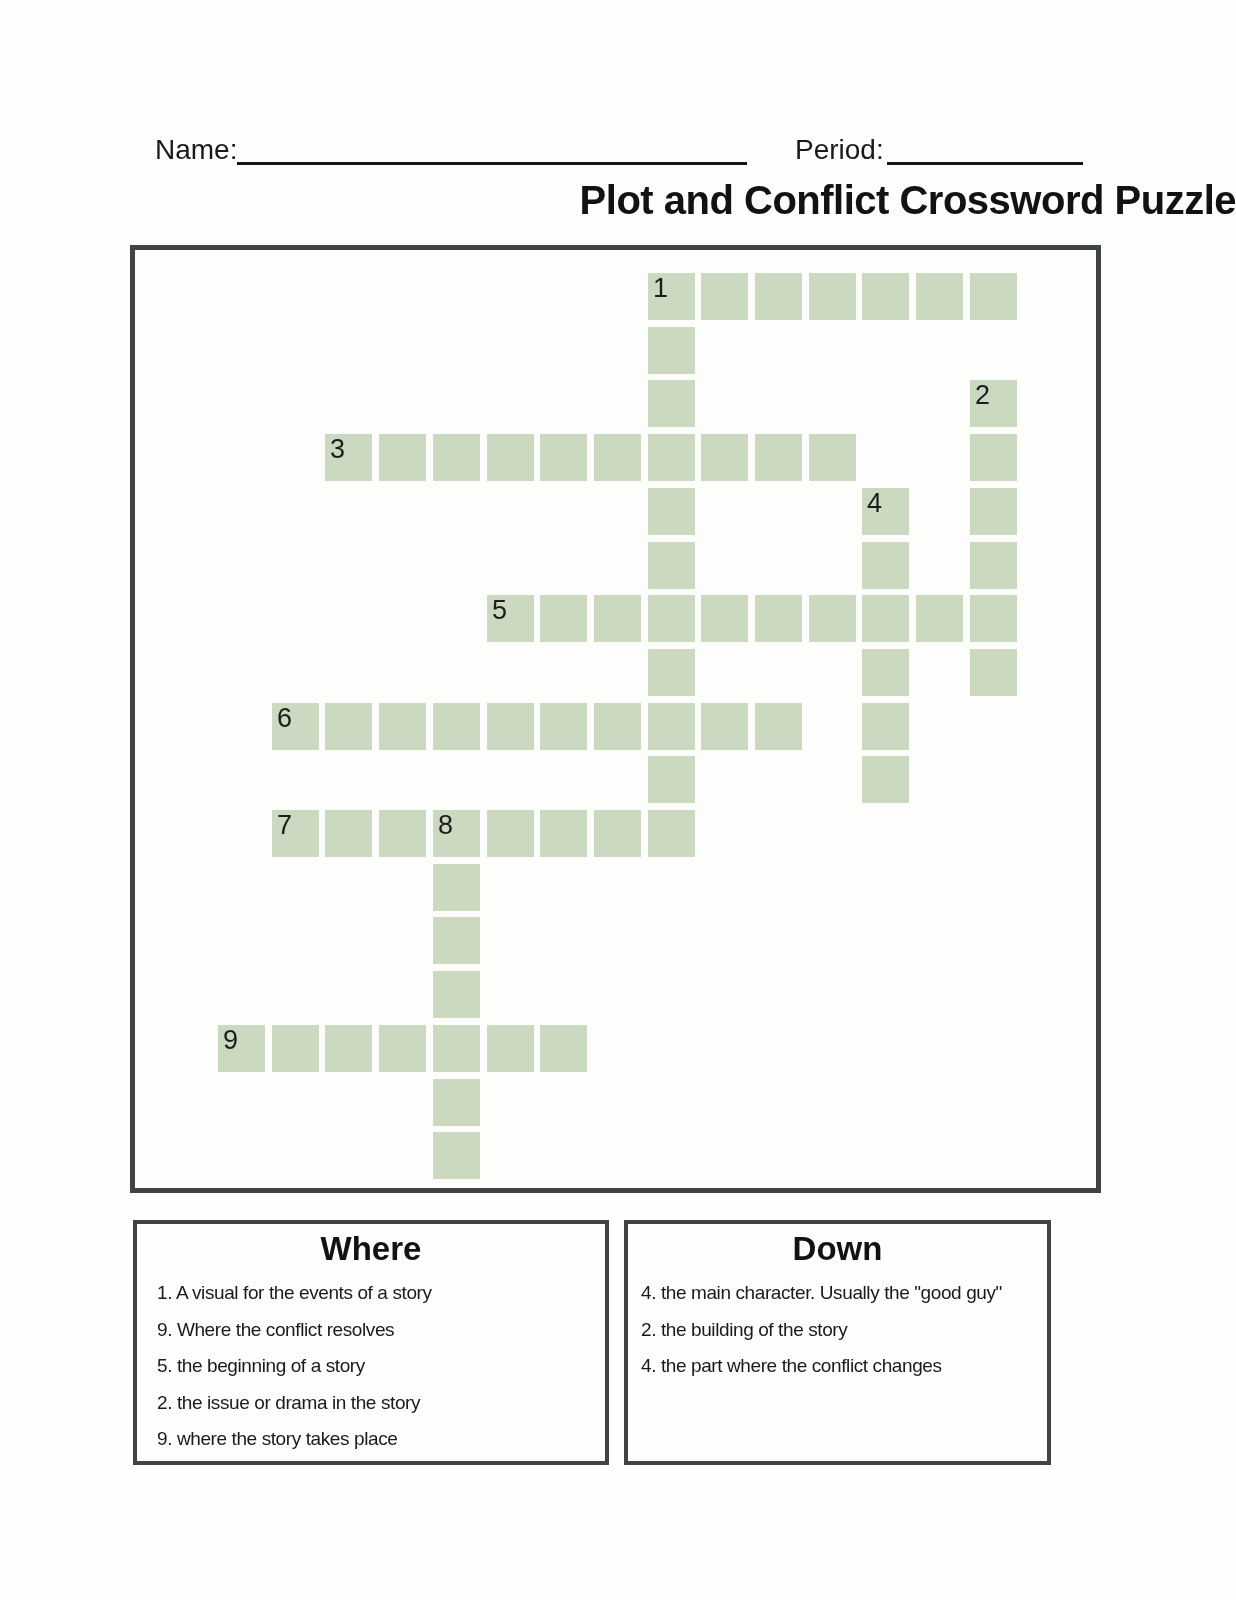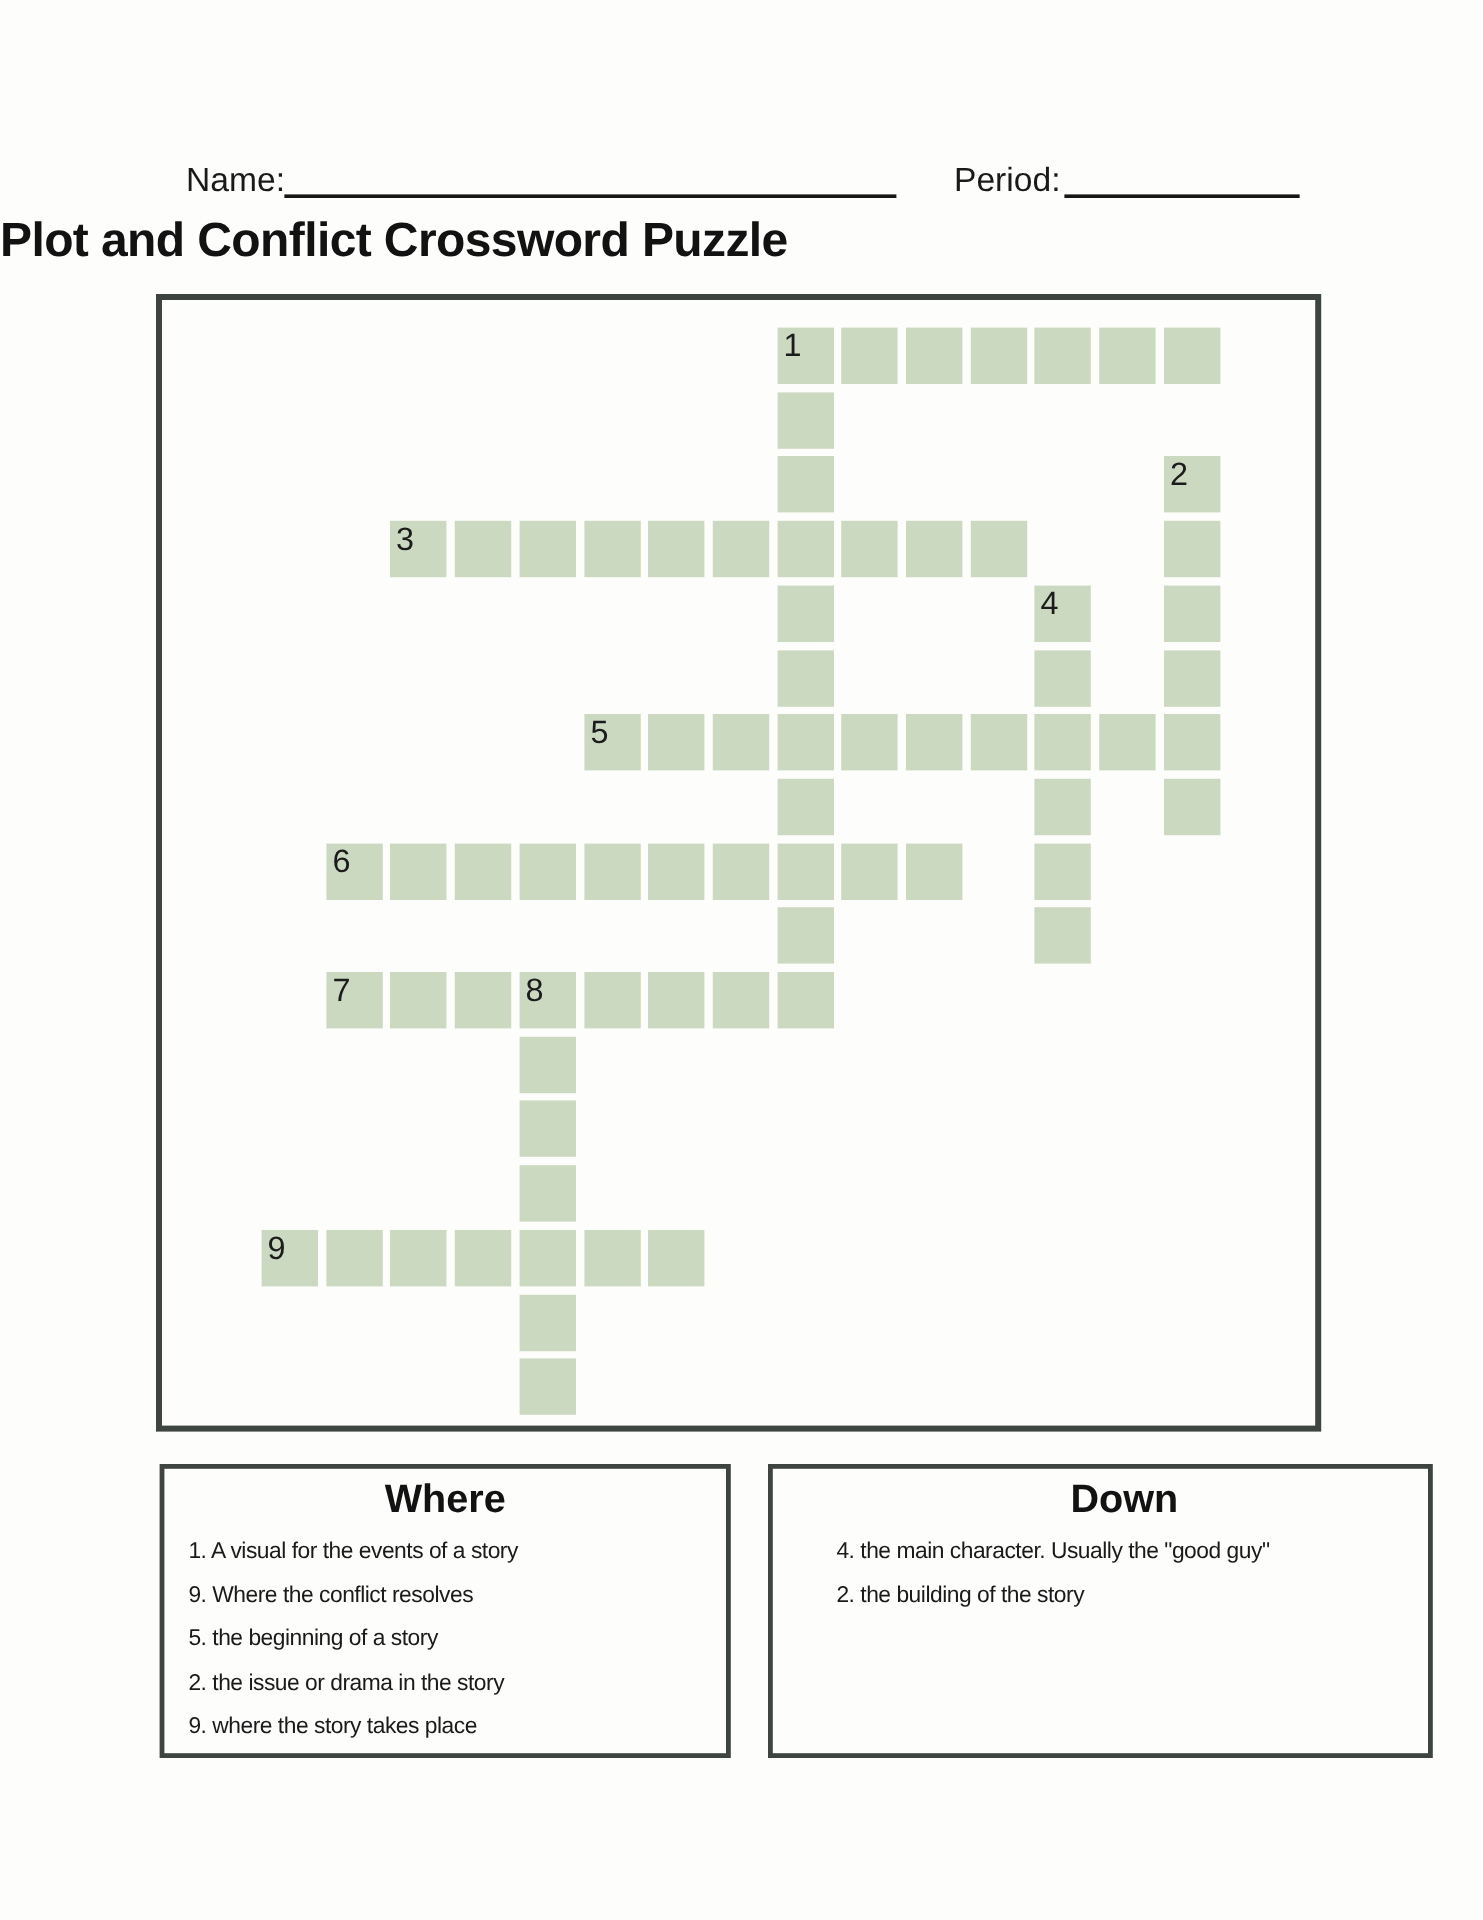--- a/index.html
+++ b/index.html
@@ -22,21 +22,21 @@
   .blank-line {
     position: absolute;
     height: 3px;
     background: #161616;
   }
   .page-title {
     position: absolute;
     left: 0;
     top: 178px;
     width: 1236px;
-    text-align: left;
+    text-align: right;
     font-size: 40px;
     font-weight: 700;
     color: #121212;
     letter-spacing: -0.5px;
   }
   
   .grid-box {
     position: absolute;
     left: 130px;
     top: 245px;
@@ -61,21 +61,21 @@
   }
   
   .clue-box {
     position: absolute;
     top: 1220px;
     height: 245px;
     border: 4px solid var(--border-color, #3e4541);
     background: #fdfdfc;
   }
   .clue-box.across { left: 133px; width: 476px; }
-  .clue-box.down   { left: 640px; width: 554px; padding-left: 40px; }
+  .clue-box.down   { left: 624px; width: 427px; }
   .clue-title {
     margin-top: 6px;
     text-align: center;
     font-size: 33px;
     font-weight: 700;
     color: #121212;
   }
   .clue-list {
     list-style: none;
     margin-top: 7px;
@@ -203,16 +203,17 @@
         <li>2. the issue or drama in the story</li>
         <li>9. where the story takes place</li>
       </ul>
   </div>
 
   <div class="clue-box down">
     <h2 class="clue-title">Down</h2>
     <ul class="clue-list">
         <li>4. the main character. Usually the "good guy"</li>
         <li>2. the building of the story</li>
+        <li>4. the part where the conflict changes</li>
       </ul>
   </div>
 
 </div>
 
 </body></html>

